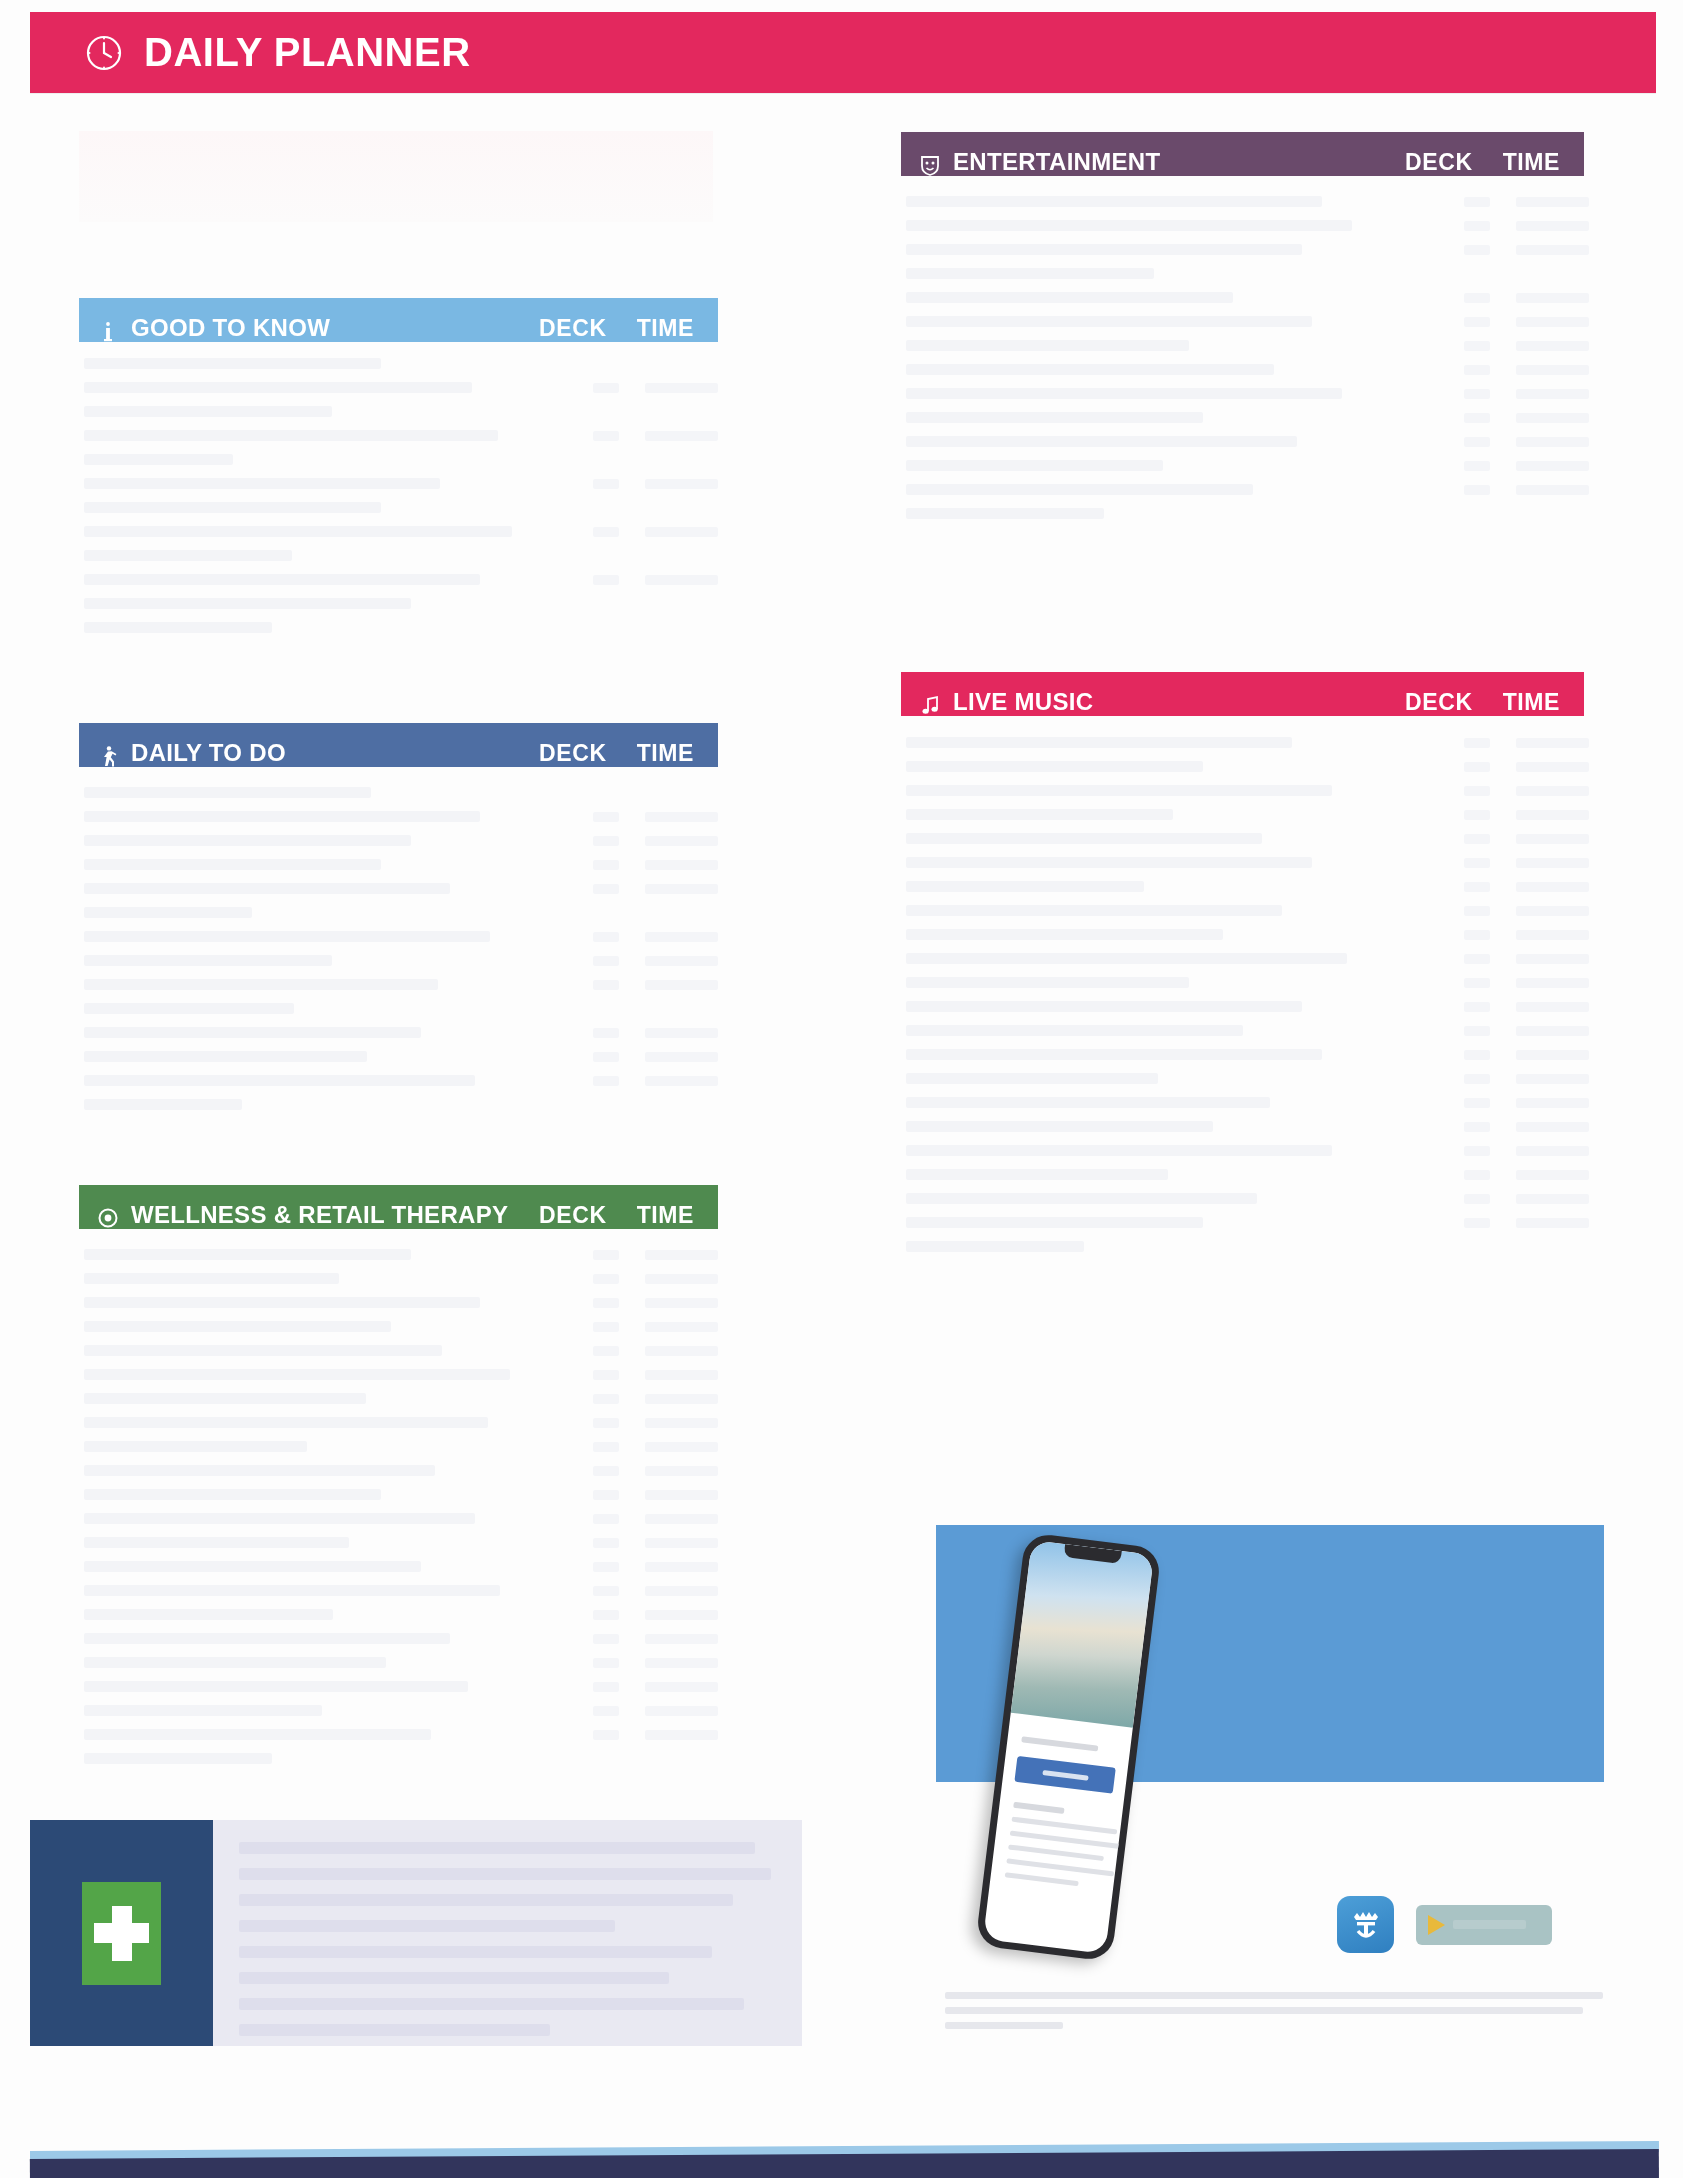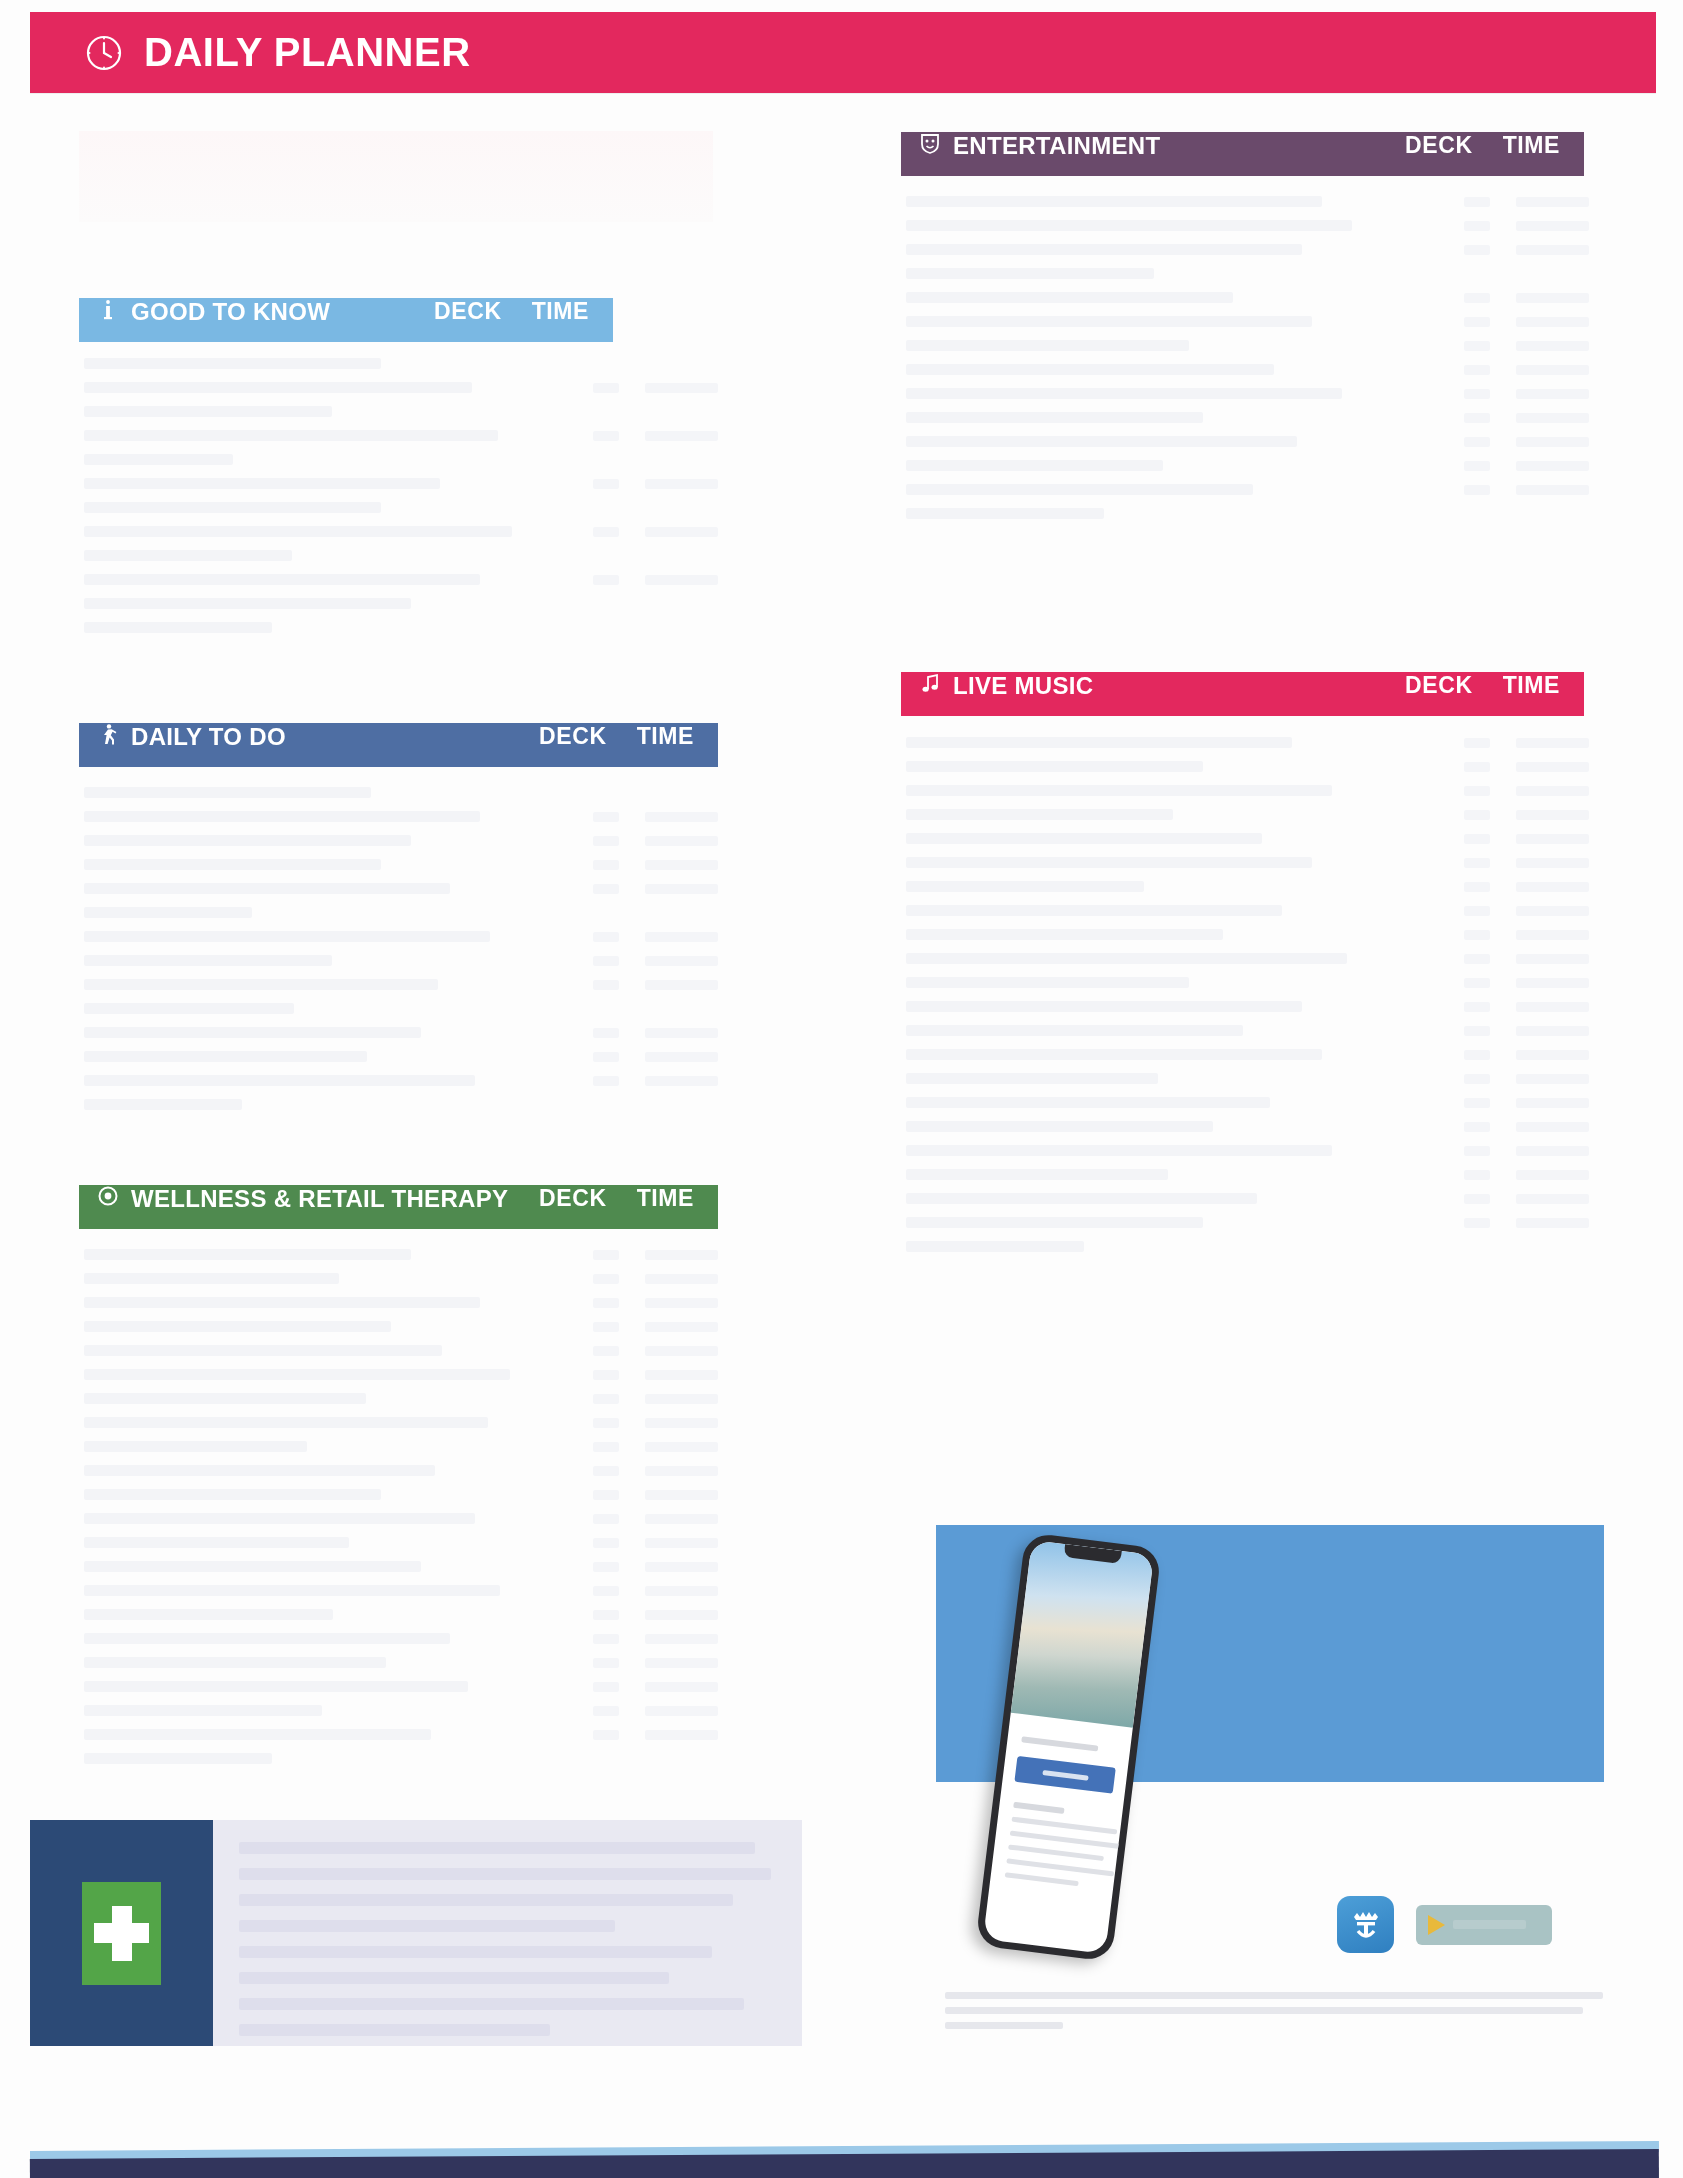--- a/index.html
+++ b/index.html
@@ -19,21 +19,21 @@
     box-shadow:0 1px 0 rgba(0,0,0,.06);
   }
   .banner .clock{margin-left:54px;width:40px;height:40px;flex:none;}
   .banner .title{
     color:#ffffff;font-size:40px;font-weight:bold;letter-spacing:0.5px;
     margin-left:20px;font-stretch:condensed;
   }
 
   
   .sec-head{
-    position:absolute;display:flex;align-items:flex-start;
+    position:absolute;display:flex;align-items:flex-end;
     height:44px;color:#fff;font-weight:bold;
   }
   .sec-head .ico{width:22px;height:22px;flex:none;margin-left:18px;}
   .sec-head .label{font-size:24px;margin-left:12px;letter-spacing:0.3px;white-space:nowrap;}
   .sec-head .cols{margin-left:auto;display:flex;gap:30px;margin-right:24px;}
   .sec-head .cols span{font-size:23px;letter-spacing:0.6px;}
 
   
   .ghost-block{position:absolute;}
   .ghost-row{display:flex;align-items:baseline;margin-bottom:13px;}
@@ -108,21 +108,21 @@
       <circle cx="20" cy="5.5" r="1" fill="#fff"></circle>
         <circle cx="20" cy="34.5" r="1" fill="#fff"></circle>
       <circle cx="5.5" cy="20" r="1" fill="#fff"></circle>
         <circle cx="34.5" cy="20" r="1" fill="#fff"></circle>
     </svg>
     <div class="title">DAILY PLANNER</div>
   </div>
 
   <div class="ghost-top"></div>
 
-  <div class="sec-head" style="left:79px;top:298px;width:534px;background:#7ab8e3;">
+  <div class="sec-head" style="left:79px;top:298px;width:639px;background:#7ab8e3;">
     <svg class="ico" viewBox="0 0 22 22">
       <circle cx="11" cy="4" r="1.9" fill="#fff"></circle>
       <rect x="9.1" y="8" width="3.8" height="11" fill="#fff"></rect>
       <rect x="7" y="19" width="8" height="2.2" fill="#fff"></rect>
     </svg>
     <span class="label">GOOD TO KNOW</span>
     <span class="cols">
       <span>DECK</span>
       <span>TIME</span>
     </span>

